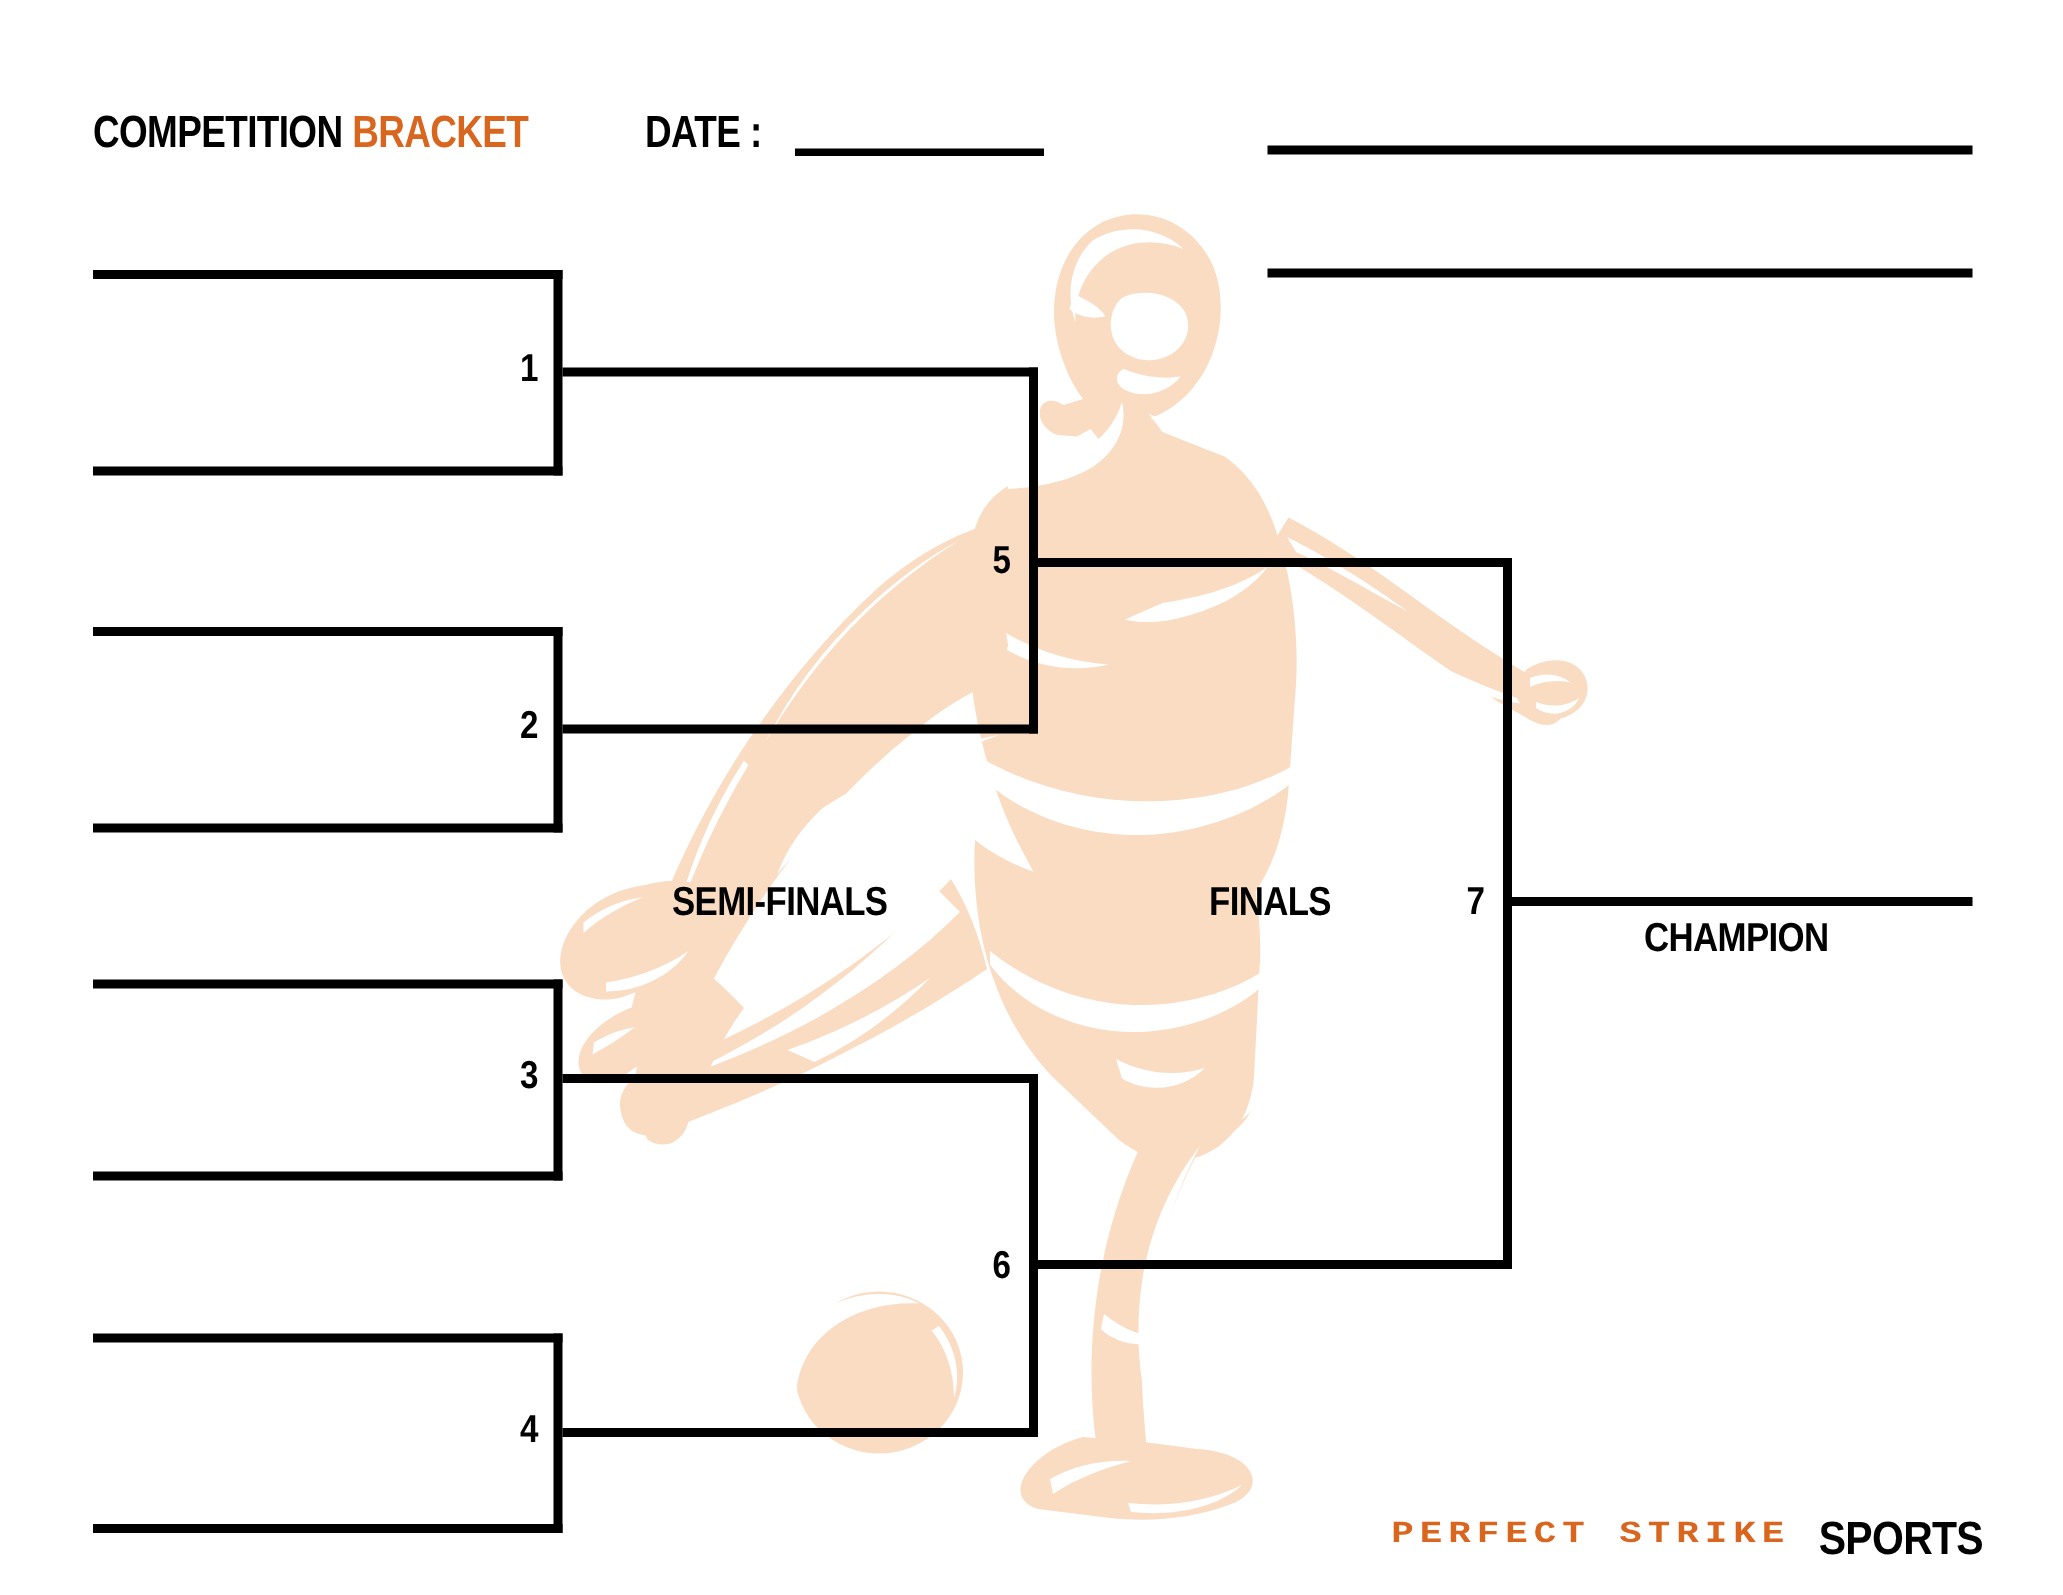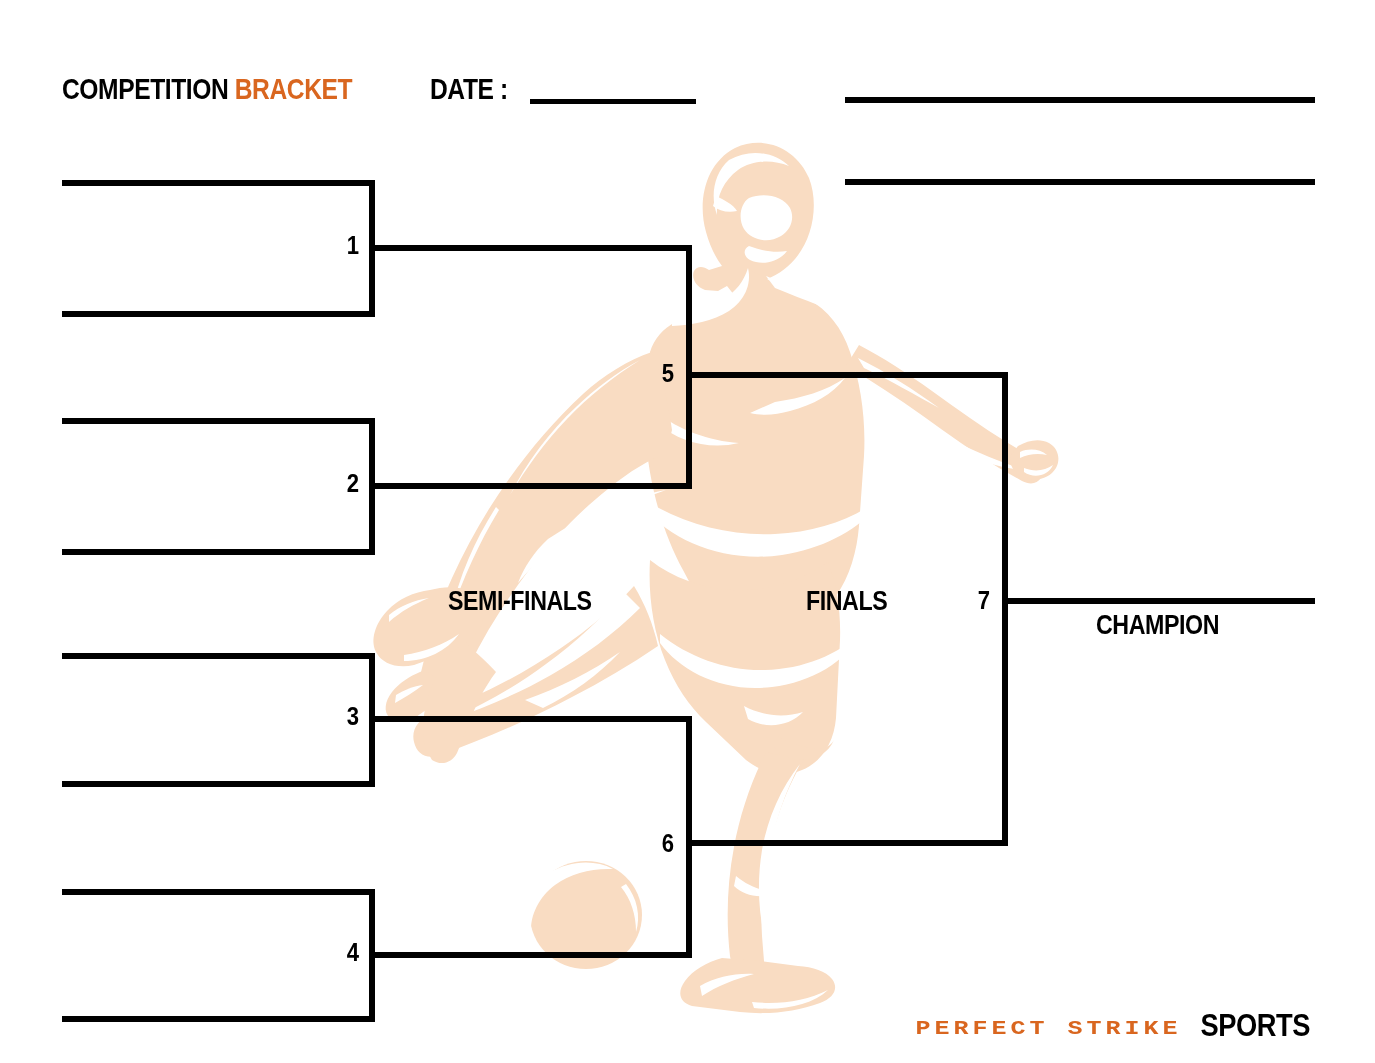--- a/index.html
+++ b/index.html
@@ -110,24 +110,24 @@
     color: #000000;
     letter-spacing: -0.5px;
     white-space: nowrap;
     transform: scaleX(0.86);
     transform-origin: left top;
   }
 
   
   .logo {
     position: absolute;
-    right: 58px;
+    right: 46px;
     bottom: 22px;
     display: flex;
-    align-items: flex-end;
+    align-items: flex-start;
     gap: 11px;
     white-space: nowrap;
   }
   .logo-mark {
     font-family: "Liberation Mono", monospace;
     font-weight: bold;
     font-size: 25px;
     color: #D9661F;
     letter-spacing: 4px;
     line-height: 1;

